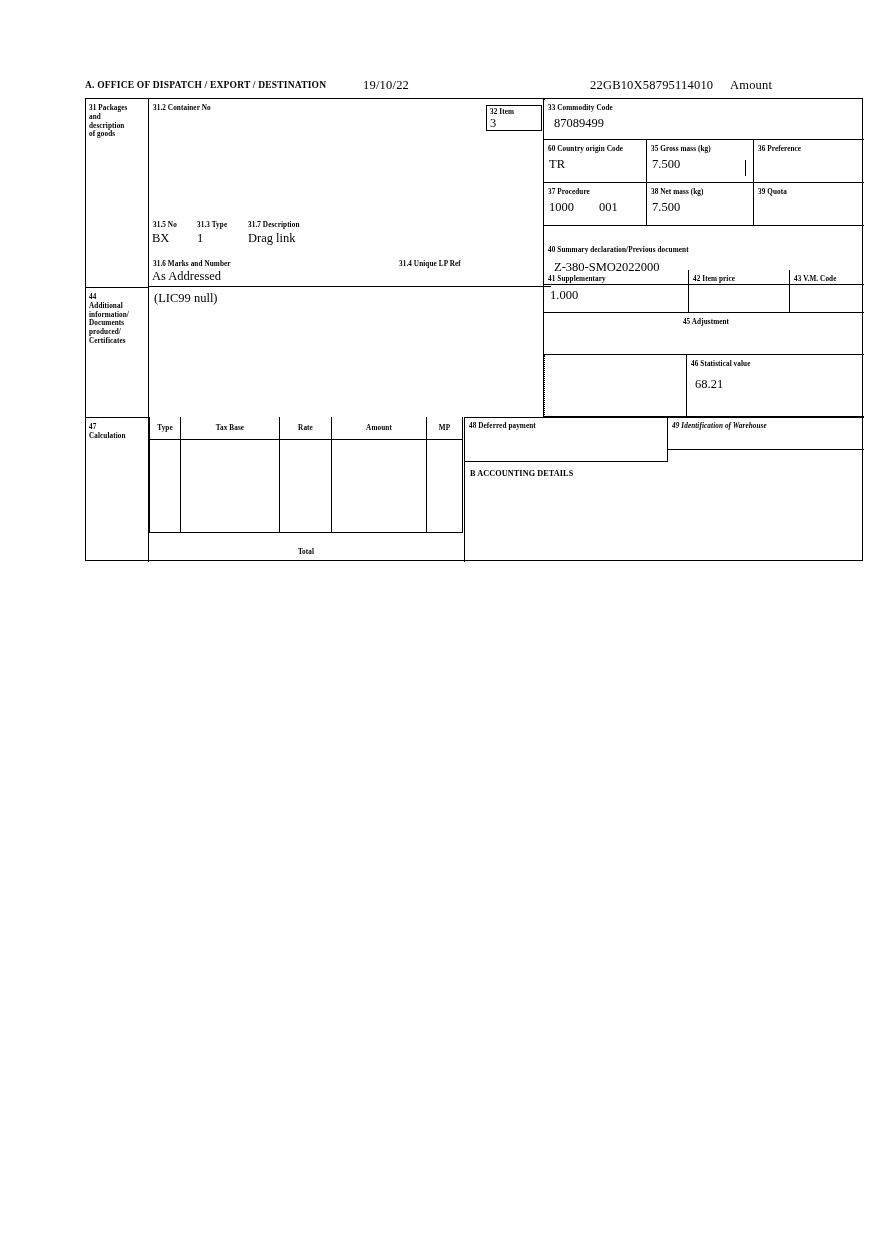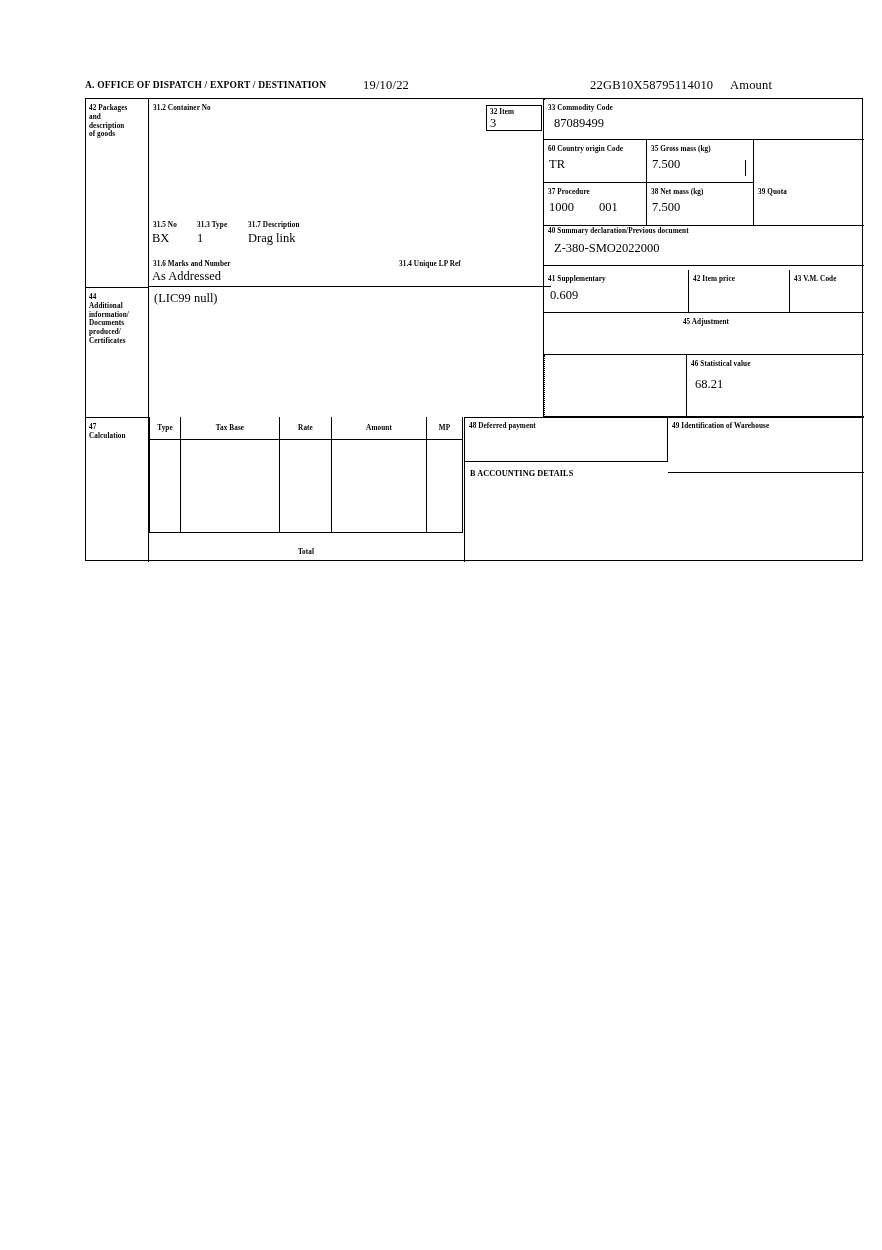--- a/index.html
+++ b/index.html
@@ -101,21 +101,21 @@
     <span class="office">A.  OFFICE OF DISPATCH / EXPORT / DESTINATION</span>
     <span class="date">19/10/22</span>
     <span class="mrn">22GB10X58795114010</span>
     <span class="lane">Amount</span>
   </div>
 
   <div class="frame">
 
     <div class="box br" style="left:0; top:0; width:63px; height:188px;">
       <div class="lbl" style="padding:5px 0 0 3px;">
-        <div>42 Packages</div>
+        <div>31 Packages</div>
         <div>and</div>
         <div>description</div>
         <div>of goods</div>
       </div>
     </div>
 
     <div class="box br bb" style="left:63px; top:0; width:395px; height:188px;">
       <div class="lbl" style="position:absolute; left:4px; top:5px;text-align:center;">31.2 Container No</div>
       <div class="val" style="position:absolute; left:6px; top:16px;"></div>
 
@@ -150,43 +150,47 @@
 
     <div class="box bb br" style="left:458px; top:41px; width:103px; height:43px;">
       <div class="lbl" style="padding:5px 0 0 4px;">60 Country origin Code</div>
       <div class="val" style="padding:3px 0 0 5px;">TR</div>
     </div>
     <div class="box bb br" style="left:561px; top:41px; width:107px; height:43px;">
       <div class="lbl" style="padding:5px 0 0 4px;">35 Gross mass (kg)</div>
       <div class="val" style="padding:3px 0 0 5px;">7.500</div>
       <div style="position:absolute; left:98px; top:20px; width:1px; height:16px; background:#000;"></div>
     </div>
+    <div class="box bb" style="left:668px; top:41px; width:110px; height:43px;">
+      <div class="lbl" style="padding:5px 0 0 4px;">36 Preference</div>
+      <div class="val" style="padding:3px 0 0 5px;"></div>
+    </div>
 
     <div class="box bb br" style="left:458px; top:84px; width:103px; height:43px;">
       <div class="lbl" style="padding:5px 0 0 4px;">37 Procedure</div>
       <div class="val" style="position:absolute; left:5px; top:17px;">1000</div>
       <div class="val" style="position:absolute; left:55px; top:17px;">001</div>
     </div>
     <div class="box bb br" style="left:561px; top:84px; width:107px; height:43px;">
       <div class="lbl" style="padding:5px 0 0 4px;">38 Net mass (kg)</div>
       <div class="val" style="padding:3px 0 0 5px;">7.500</div>
     </div>
     <div class="box bb" style="left:668px; top:84px; width:110px; height:43px;">
       <div class="lbl" style="padding:5px 0 0 4px;">39 Quota</div>
       <div class="val" style="padding:3px 0 0 5px;"></div>
     </div>
 
-    <div class="box bb" style="left:458px; top:123px; width:320px; height:44px;">
+    <div class="box bb" style="left:458px; top:142px; width:320px; height:44px;">
       <div class="lbl" style="padding:5px 0 0 4px;">40 Summary declaration/Previous document</div>
       <div class="val" style="padding:5px 0 0 10px;">Z-380-SMO2022000</div>
     </div>
 
     <div class="box bb br" style="left:458px; top:171px; width:145px; height:43px;">
       <div class="lbl" style="padding:5px 0 0 4px;">41 Supplementary</div>
-      <div class="val" style="padding:4px 0 0 6px;">0.609</div>
+      <div class="val" style="padding:4px 0 0 6px;">1.000</div>
     </div>
     <div class="box bb br" style="left:603px; top:171px; width:101px; height:43px;">
       <div class="lbl" style="padding:5px 0 0 4px;">42 Item price</div>
       <div class="val" style="padding:4px 0 0 6px;"></div>
     </div>
     <div class="box bb" style="left:704px; top:171px; width:74px; height:43px;">
       <div class="lbl" style="padding:5px 0 0 4px;">43 V.M. Code</div>
       <div class="val" style="padding:4px 0 0 6px;"></div>
     </div>
 
@@ -262,21 +266,21 @@
         <div class="lbl ctr" style="padding-top:15px; width:314px;">Total</div>
         <div class="val-sm" style="position:absolute; right:6px; top:12px;"></div>
       </div>
     </div>
 
     <div class="box bt bb br" style="left:378px; top:318px; width:204px; height:45px; border-left:1.2px solid #000;">
       <div class="lbl" style="padding:4px 0 0 4px;">48 Deferred payment</div>
       <div class="val-sm" style="padding:3px 0 0 6px;"></div>
     </div>
 
-    <div class="box bt bb" style="left:582px; top:318px; width:196px; height:56px;">
+    <div class="box bt bb" style="left:582px; top:318px; width:196px; height:33px;font-style:italic;">
       <div class="lbl" style="padding:4px 0 0 4px;">49 Identification of Warehouse</div>
       <div class="val-sm" style="padding:3px 0 0 6px;"></div>
     </div>
 
     <div class="box" style="left:378px; top:363px; width:400px; height:100px; border-left:1.2px solid #000;">
       <div class="lbl" style="padding:7px 0 0 5px; font-size:8.2px;">B ACCOUNTING DETAILS</div>
       <div class="val-sm" style="padding:4px 0 0 6px;"></div>
     </div>
 
   </div>

